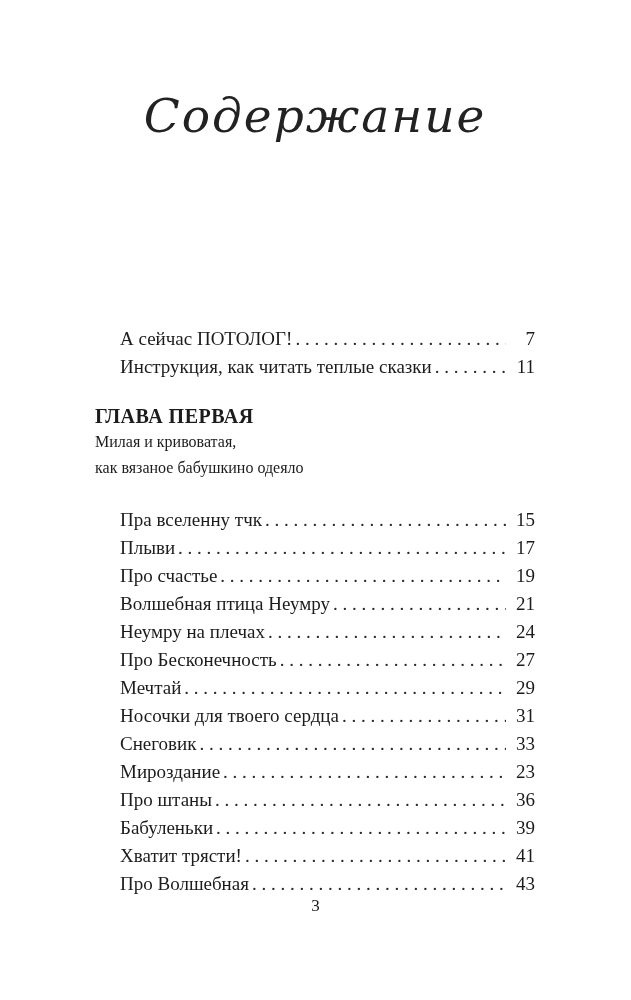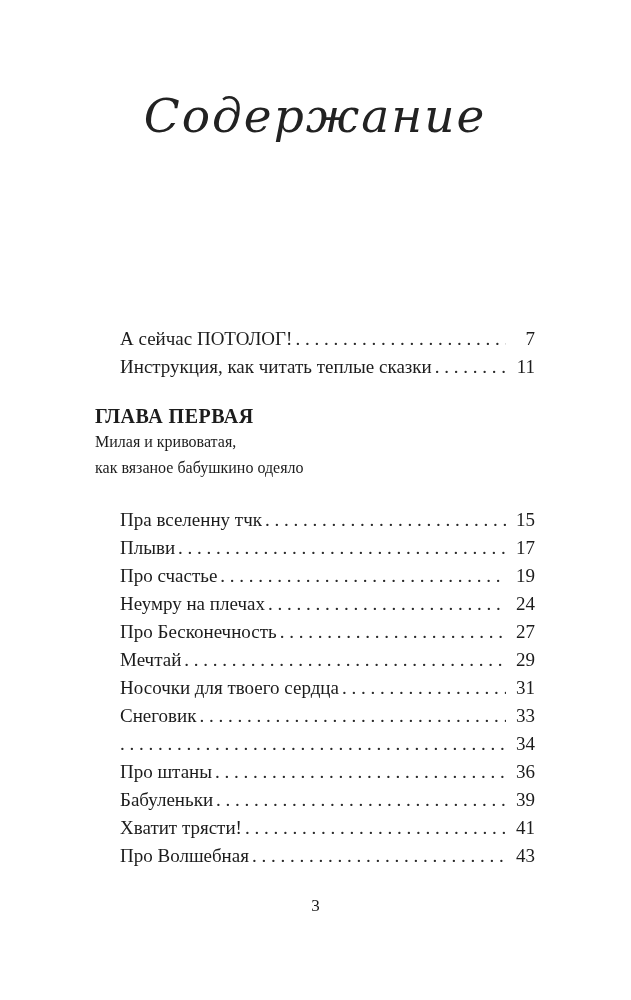--- a/index.html
+++ b/index.html
@@ -125,20 +125,25 @@
           <span class="label">Плыви</span>
           <span class="fill"></span>
           <span class="page">17</span>
         </div>
         <div class="row">
           <span class="label">Про счастье</span>
           <span class="fill"></span>
           <span class="page">19</span>
         </div>
         <div class="row">
+          <span class="label">Волшебная птица Неумру</span>
+          <span class="fill"></span>
+          <span class="page">21</span>
+        </div>
+        <div class="row">
           <span class="label">Неумру на плечах</span>
           <span class="fill"></span>
           <span class="page">24</span>
         </div>
         <div class="row">
           <span class="label">Про Бесконечность</span>
           <span class="fill"></span>
           <span class="page">27</span>
         </div>
         <div class="row">
@@ -150,22 +155,23 @@
           <span class="label">Носочки для твоего сердца</span>
           <span class="fill"></span>
           <span class="page">31</span>
         </div>
         <div class="row">
           <span class="label">Снеговик</span>
           <span class="fill"></span>
           <span class="page">33</span>
         </div>
         <div class="row">
+          <span class="label">Мироздание</span>
           <span class="fill"></span>
-          <span class="page">34</span>
+          <span class="page">23</span>
         </div>
         <div class="row">
           <span class="label">Про штаны</span>
           <span class="fill"></span>
           <span class="page">36</span>
         </div>
         <div class="row">
           <span class="label">Бабуленьки</span>
           <span class="fill"></span>
           <span class="page">39</span>

